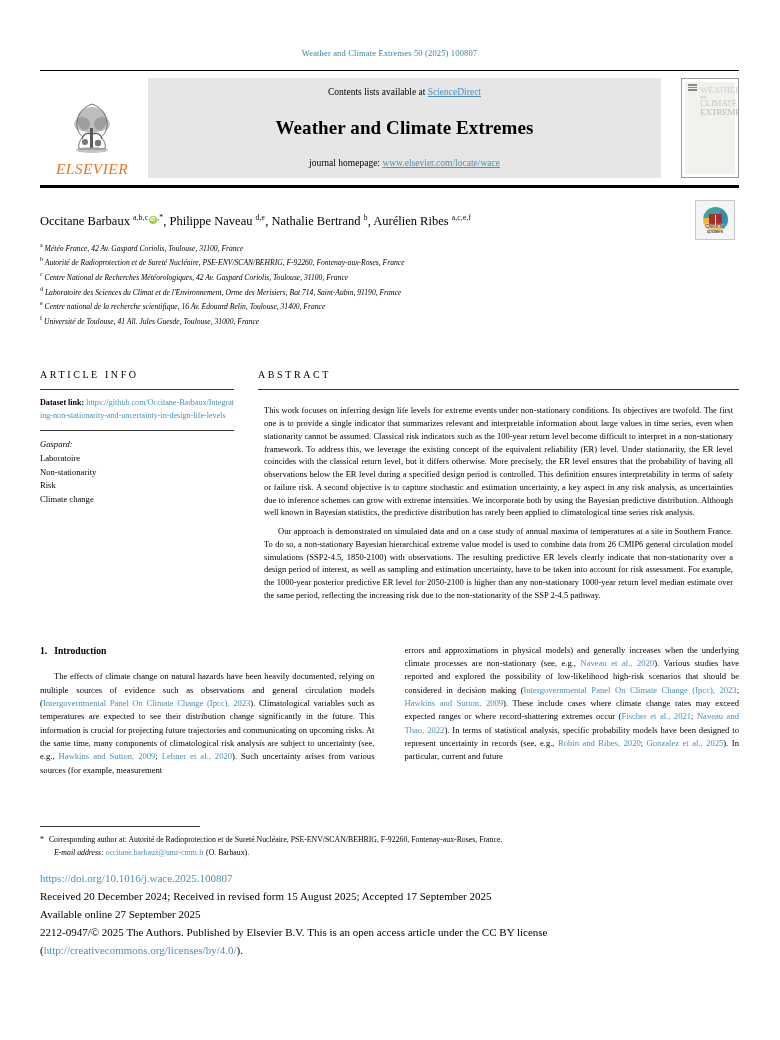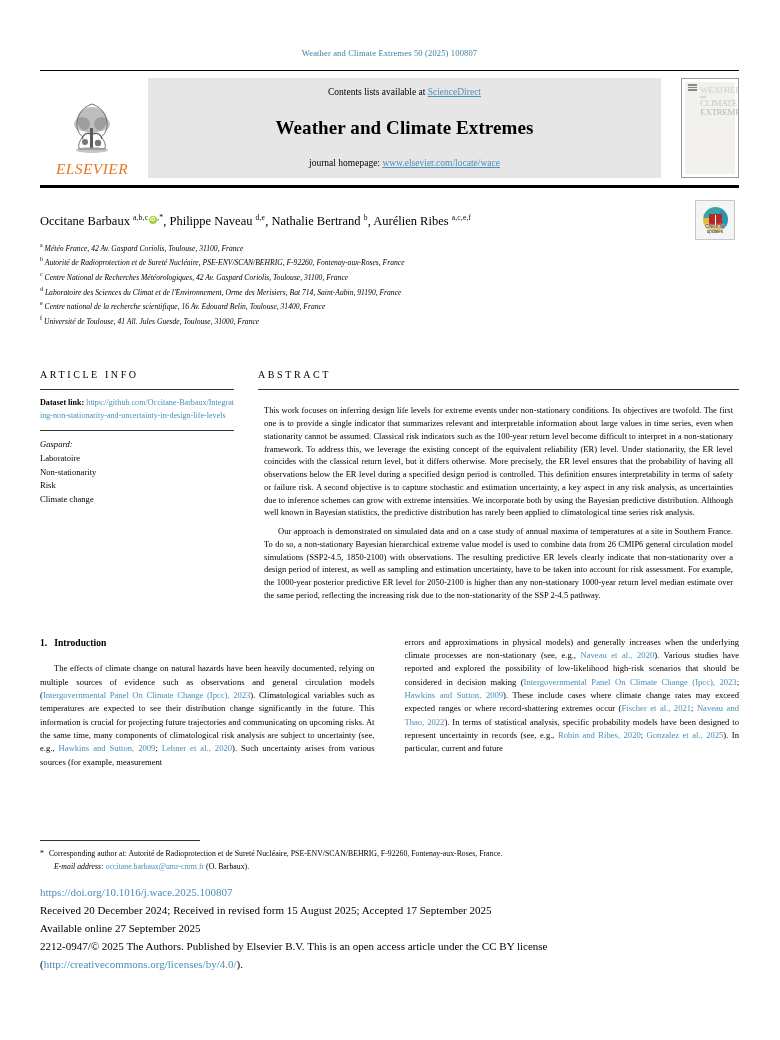--- a/index.html
+++ b/index.html
@@ -253,21 +253,21 @@
     font-size: 8.5px;
     line-height: 1.5;
     text-align: justify;
     padding-top: 8px;
   }
   .abs-body p { margin: 6px; }
   .abs-body p + p { text-indent: 14px; margin-top: 5px; }
 
   
   .body-cols {
-    margin-top: 28px;
+    margin-top: 36px;
     display: flex;
     gap: 30px;
     font-size: 8.6px;
     line-height: 1.55;
   }
   .bcol { flex: 1 1 0; text-align: justify; }
   .h2 {
     font-size: 9.6px;
     font-weight: bold;
     margin: 0 0 12px 0;
@@ -275,21 +275,21 @@
   }
   .h2 .num { margin-right: 7px; }
   .bcol p { margin: 0; text-indent: 14px; }
   .ref { color: #4a90b8; }
 
   
   .footer {
     position: absolute;
     left: 40px;
     right: 40px;
-    bottom: 66px;
+    bottom: 80px;
   }
   .foot-rule {
     border-top: 1px solid #333;
     width: 160px;
     margin-bottom: 7px;
   }
   .corr {
     font-size: 7.8px;
     line-height: 1.62;
   }

